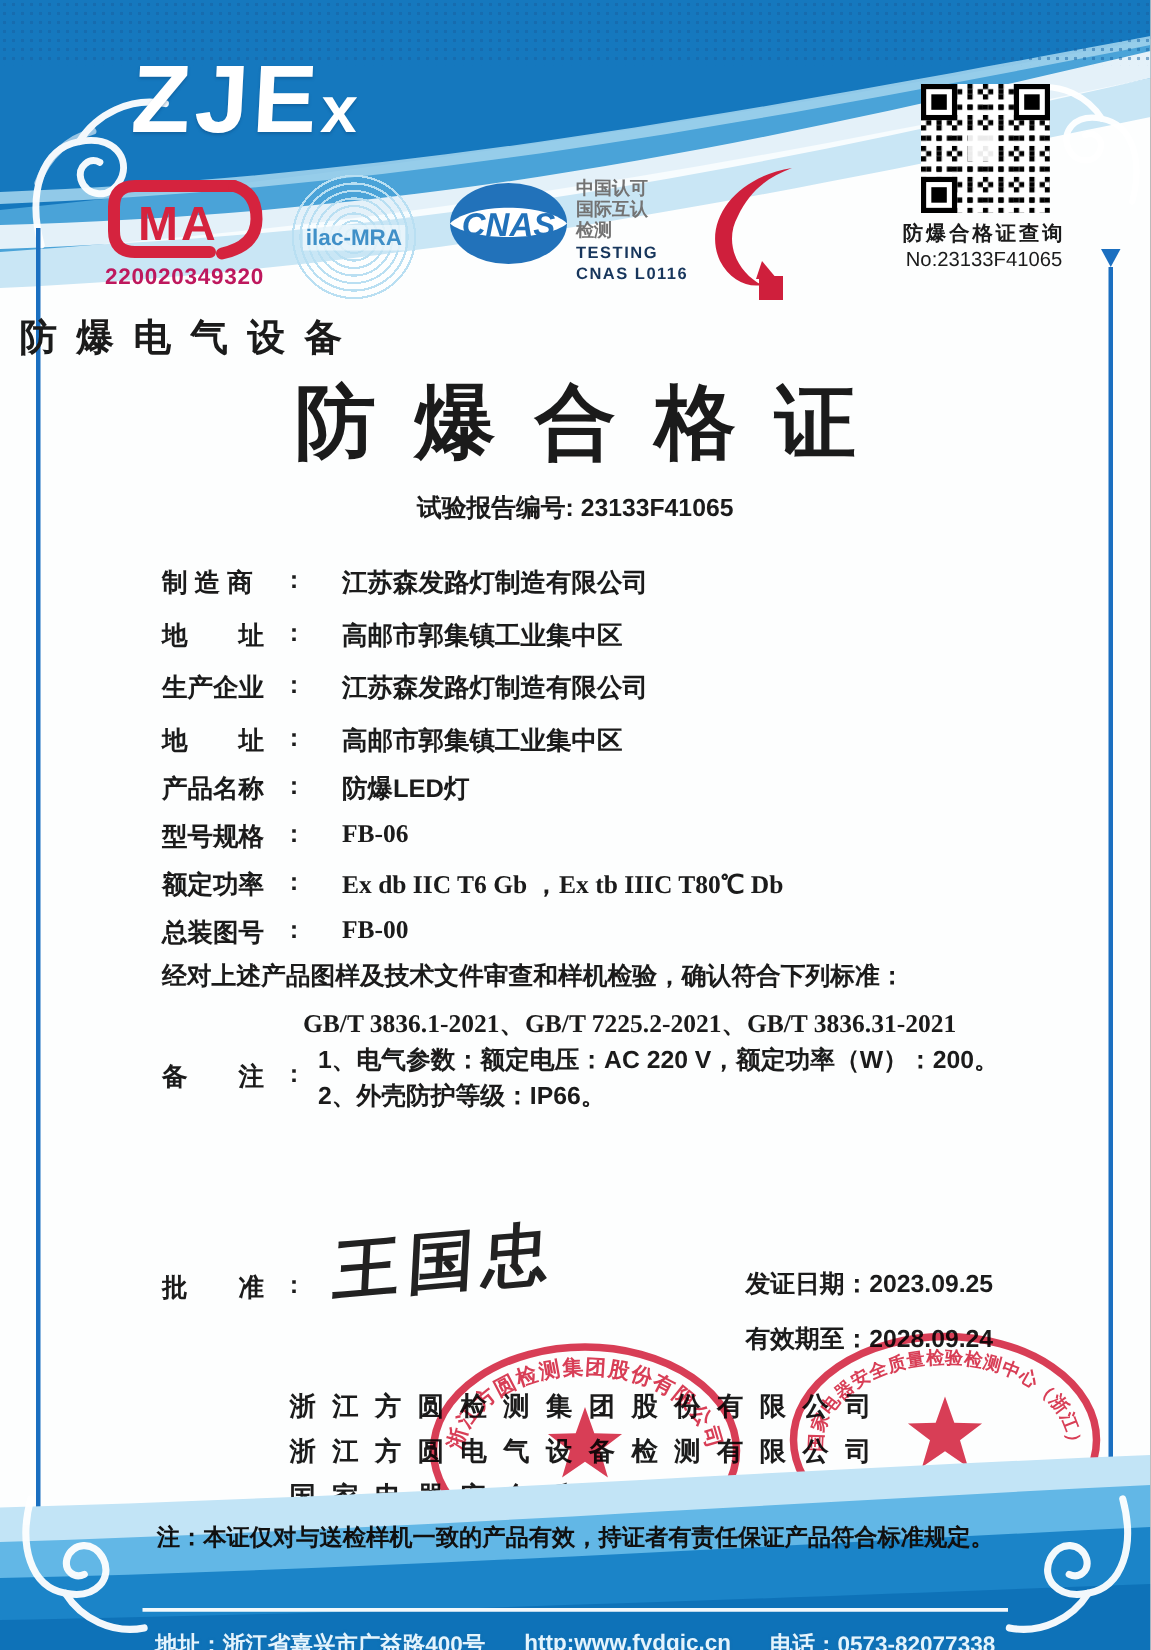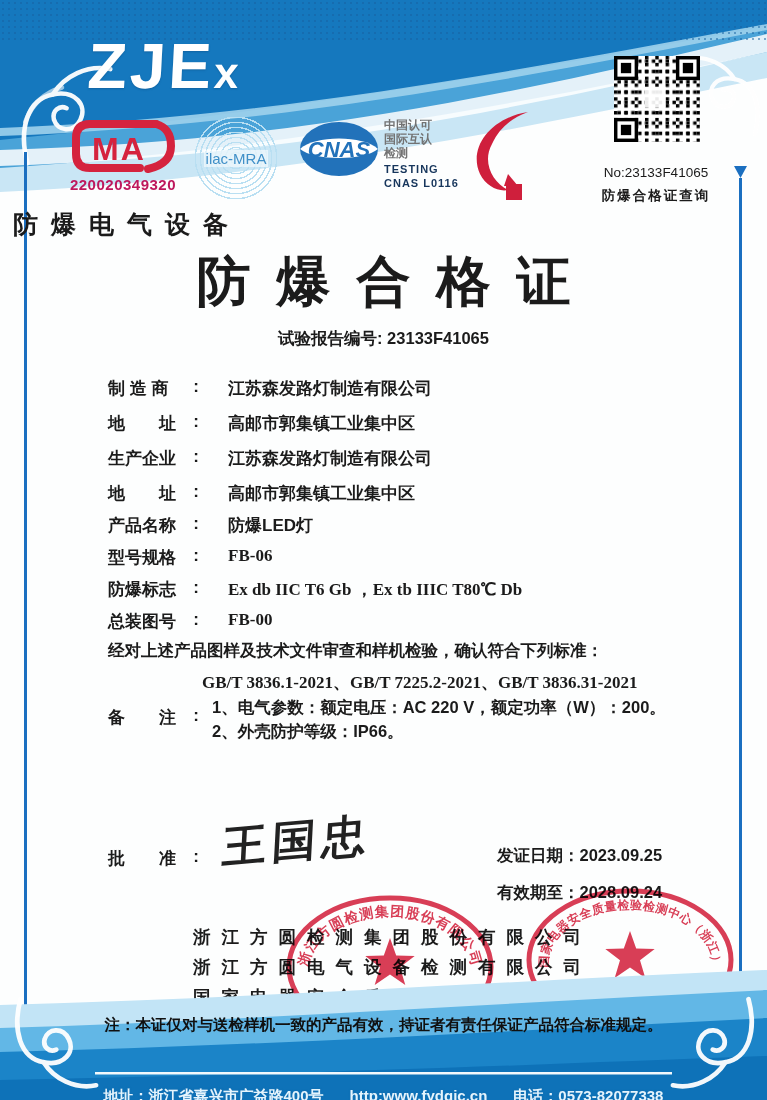--- a/index.html
+++ b/index.html
@@ -14,28 +14,28 @@
   .brand{position:absolute;top:34px;left:88px;color:#fff;font-weight:800;
          transform:skewX(-3deg);letter-spacing:3px;font-size:64px;line-height:1;
          text-shadow:0 1px 2px rgba(10,60,110,.35);}
   .brand .small{font-size:44px;}
   
   .cma-num{position:absolute;top:176px;left:58px;width:130px;text-align:center;
            color:#be185d;font-weight:bold;font-size:15px;letter-spacing:.5px;}
   .ilac{position:absolute;top:116px;left:194px;width:84px;height:84px;border-radius:50%;
         background:repeating-radial-gradient(circle at 50% 50%,#b9dff2 0 1.4px,transparent 1.4px 5px);
         display:flex;align-items:center;justify-content:center;}
-  .ilac span{color:#4090c8;font-weight:normal;font-size:15px;background:rgba(255,255,255,.55);
+  .ilac span{color:#4090c8;font-weight:bold;font-size:15px;background:rgba(255,255,255,.55);
              padding:0 2px;}
   .cnas-cn{position:absolute;top:118px;left:384px;color:#737373;font-size:12px;
            line-height:14px;font-weight:bold;}
   .cnas-en{position:absolute;top:162px;left:384px;color:#17365c;font-size:11px;
            line-height:14px;font-weight:800;letter-spacing:1px;}
   .qr-cap{position:absolute;top:147px;left:596px;width:120px;text-align:center;
-          font-weight:bold;font-size:13.5px;letter-spacing:2px;margin-top:40px;}
+          font-weight:bold;font-size:13.5px;letter-spacing:2px;}
   .qr-num{position:absolute;top:165px;left:596px;width:120px;text-align:center;
           font-size:13.5px;}
   
   .t-cat{position:absolute;top:208px;left:0;right:0;text-align:left;font-size:25px;
          font-weight:800;letter-spacing:13px;text-indent:13px;}
   .t-main{position:absolute;top:246px;left:0;right:0;text-align:center;font-size:54px;
           font-weight:800;letter-spacing:26px;text-indent:26px;}
   .t-nums{position:absolute;top:328px;left:0;right:0;display:flex;justify-content:center;
           gap:38px;font-size:16.5px;font-weight:bold;}
   
@@ -198,21 +198,21 @@
     <span class="flabel">产品名称</span>
       <span class="fcolon">:</span>
       <span class="fvalue">防爆LED灯</span>
   </div>
   <div class="field-row" style="top:546px">
     <span class="flabel">型号规格</span>
       <span class="fcolon">:</span>
       <span class="fvalue serif">FB-06</span>
   </div>
   <div class="field-row" style="top:578px">
-    <span class="flabel">防爆标志</span>
+    <span class="flabel">额定功率</span>
       <span class="fcolon">:</span>
       <span class="fvalue serif">Ex db IIC T6 Gb ，Ex tb IIIC T80℃ Db</span>
   </div>
   <div class="field-row" style="top:610px">
     <span class="flabel">总装图号</span>
       <span class="fcolon">:</span>
       <span class="fvalue serif">FB-00</span>
   </div>
 
   <div class="statement">经对上述产品图样及技术文件审查和样机检验，确认符合下列标准：</div>

